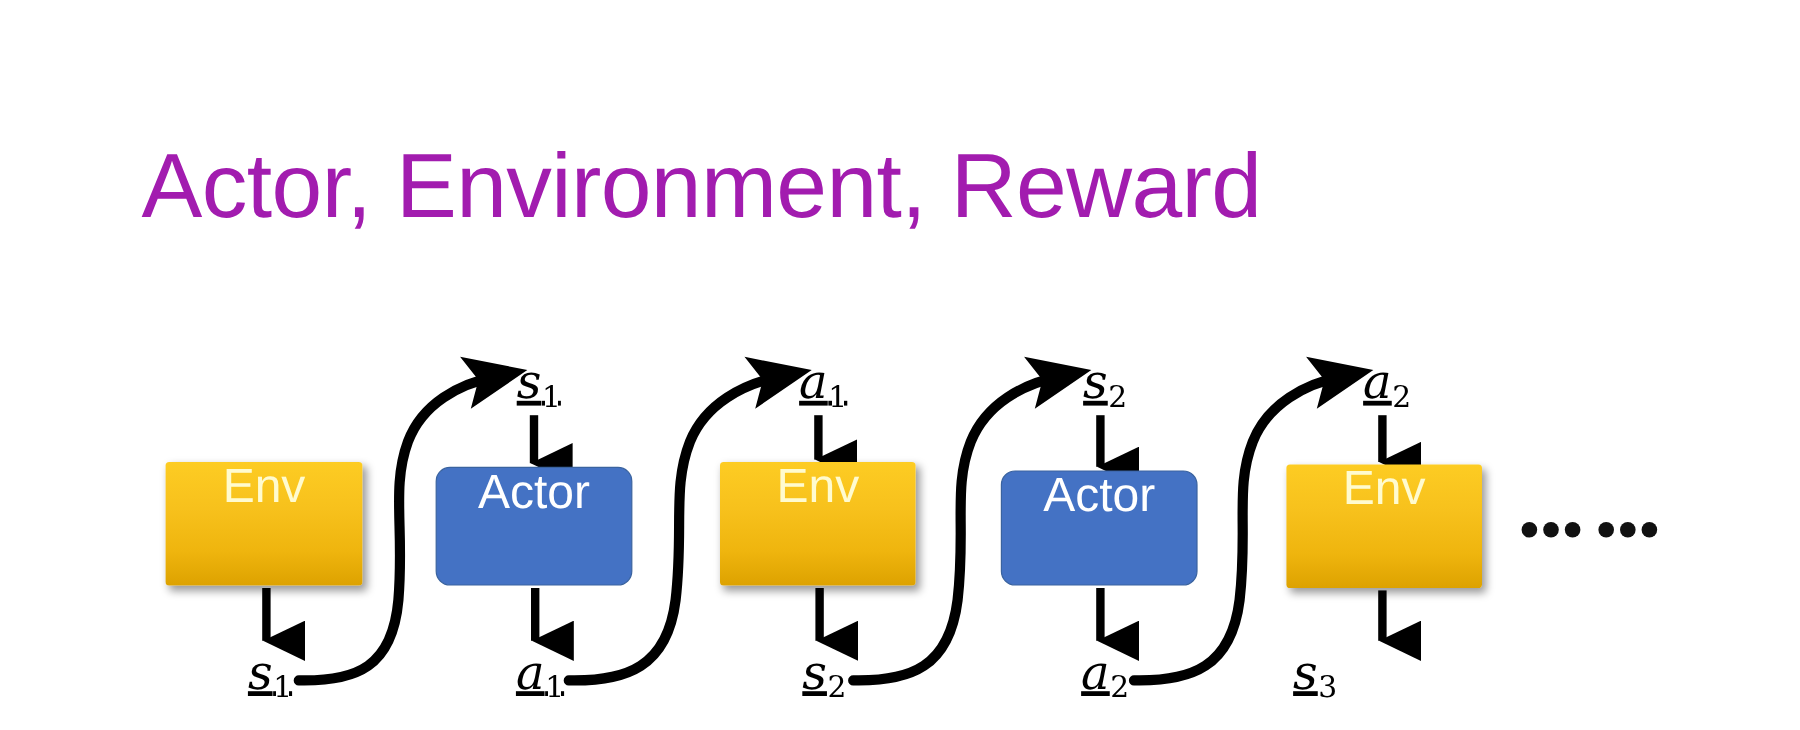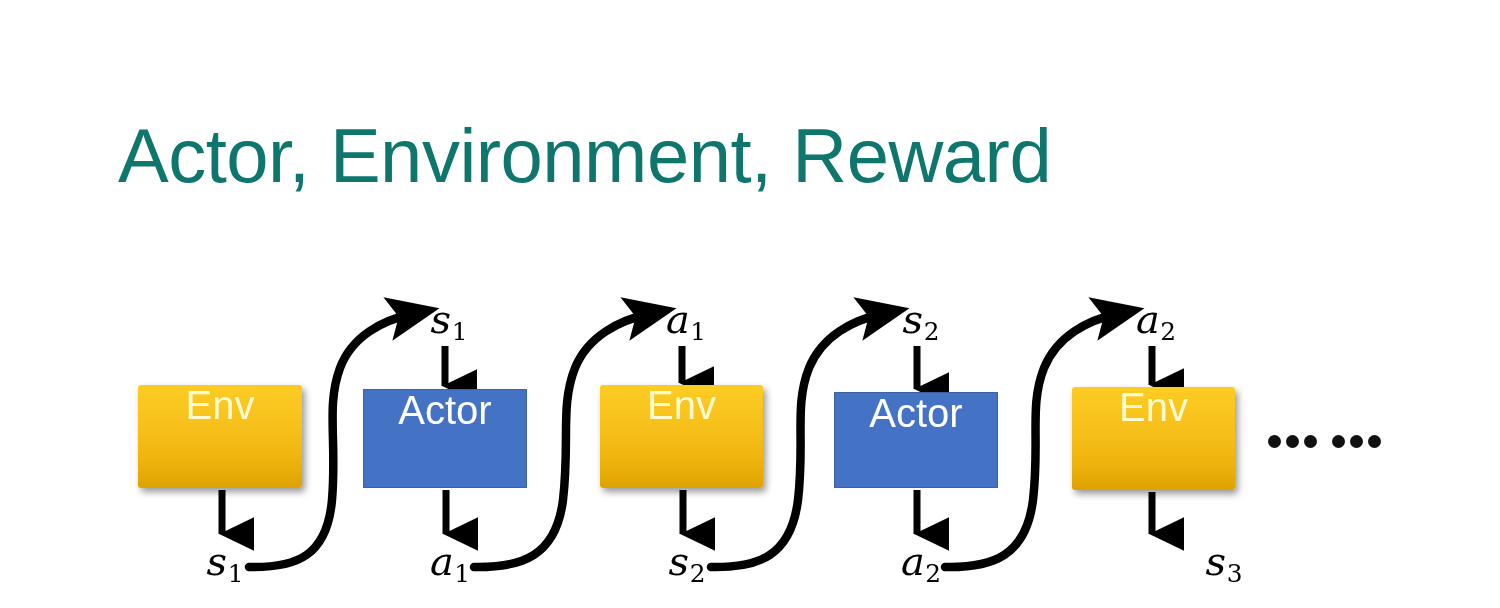--- a/index.html
+++ b/index.html
@@ -12,21 +12,21 @@
   #slide{position:absolute;inset:0;background:#ffffff;}
 
   
   #title{
     position:absolute;left:118px;top:118px;
     font-family:"Liberation Sans", sans-serif;
     font-weight:300;
     font-size:76px;
     line-height:1.0;
     letter-spacing:-0.5px;
-    color:#0f766e;
+    color:#a21caf;
     white-space:nowrap;
   }
 
   
   #wires{position:absolute;left:0;top:0;width:1500px;height:608px;overflow:visible;}
 
   
   .node{
     position:absolute;
     box-sizing:border-box;
@@ -42,34 +42,35 @@
   }
   .node.env{
     background:linear-gradient(180deg,#FDCC23 0%, #F7C11C 38%, #EFB50E 72%, #DDA200 100%);
     border-radius:3px;
     box-shadow:3px 4px 7px rgba(0,0,0,0.40);
   }
   .node.env .node-label{color:#FFFBCF;}
   .node.actor{
     background:#4472C4;
     border:1px solid #3A639F;
-    border-radius:0;
+    border-radius:12px;
   }
   .node.actor .node-label{color:#FFFFFF;}
 
   
   .var{
     position:absolute;
     font-family:"DejaVu Serif", serif;
     font-style:italic;
     font-size:40px;
     line-height:1;
     color:#000000;
     white-space:nowrap;
     transform:translateX(-50%);
+    text-decoration:underline;
   }
   .var sub{
     font-size:0.62em;
     font-style:normal;
     vertical-align:-0.30em;
     margin-left:0.5px;
     font-family:"DejaVu Serif", serif;
   }
 
   
@@ -141,21 +142,21 @@
 
   <div id="label-layer">
       <div class="var" style="left: 449px; top: 299px;"><span>s</span><sub>1</sub></div>
       <div class="var" style="left: 686px; top: 299px;"><span>a</span><sub>1</sub></div>
       <div class="var" style="left: 921px; top: 299px;"><span>s</span><sub>2</sub></div>
       <div class="var" style="left: 1156px; top: 299px;"><span>a</span><sub>2</sub></div>
       <div class="var" style="left: 225px; top: 541px;"><span>s</span><sub>1</sub></div>
       <div class="var" style="left: 450px; top: 541px;"><span>a</span><sub>1</sub></div>
       <div class="var" style="left: 687px; top: 541px;"><span>s</span><sub>2</sub></div>
       <div class="var" style="left: 921px; top: 541px;"><span>a</span><sub>2</sub></div>
-      <div class="var" style="left: 1224px; top: 541px;"><span>s</span><sub>3</sub></div>
+      <div class="var" style="left: 1096px; top: 541px;"><span>s</span><sub>3</sub></div>
     </div>
 
   <div id="ellipsis" style="left: 1268px; top: 435px;">
       <span class="dot"></span>
       <span class="dot"></span>
       <span class="dot"></span>
       <span class="gap-wide"></span>
       <span class="dot"></span>
       <span class="dot"></span>
       <span class="dot"></span>

